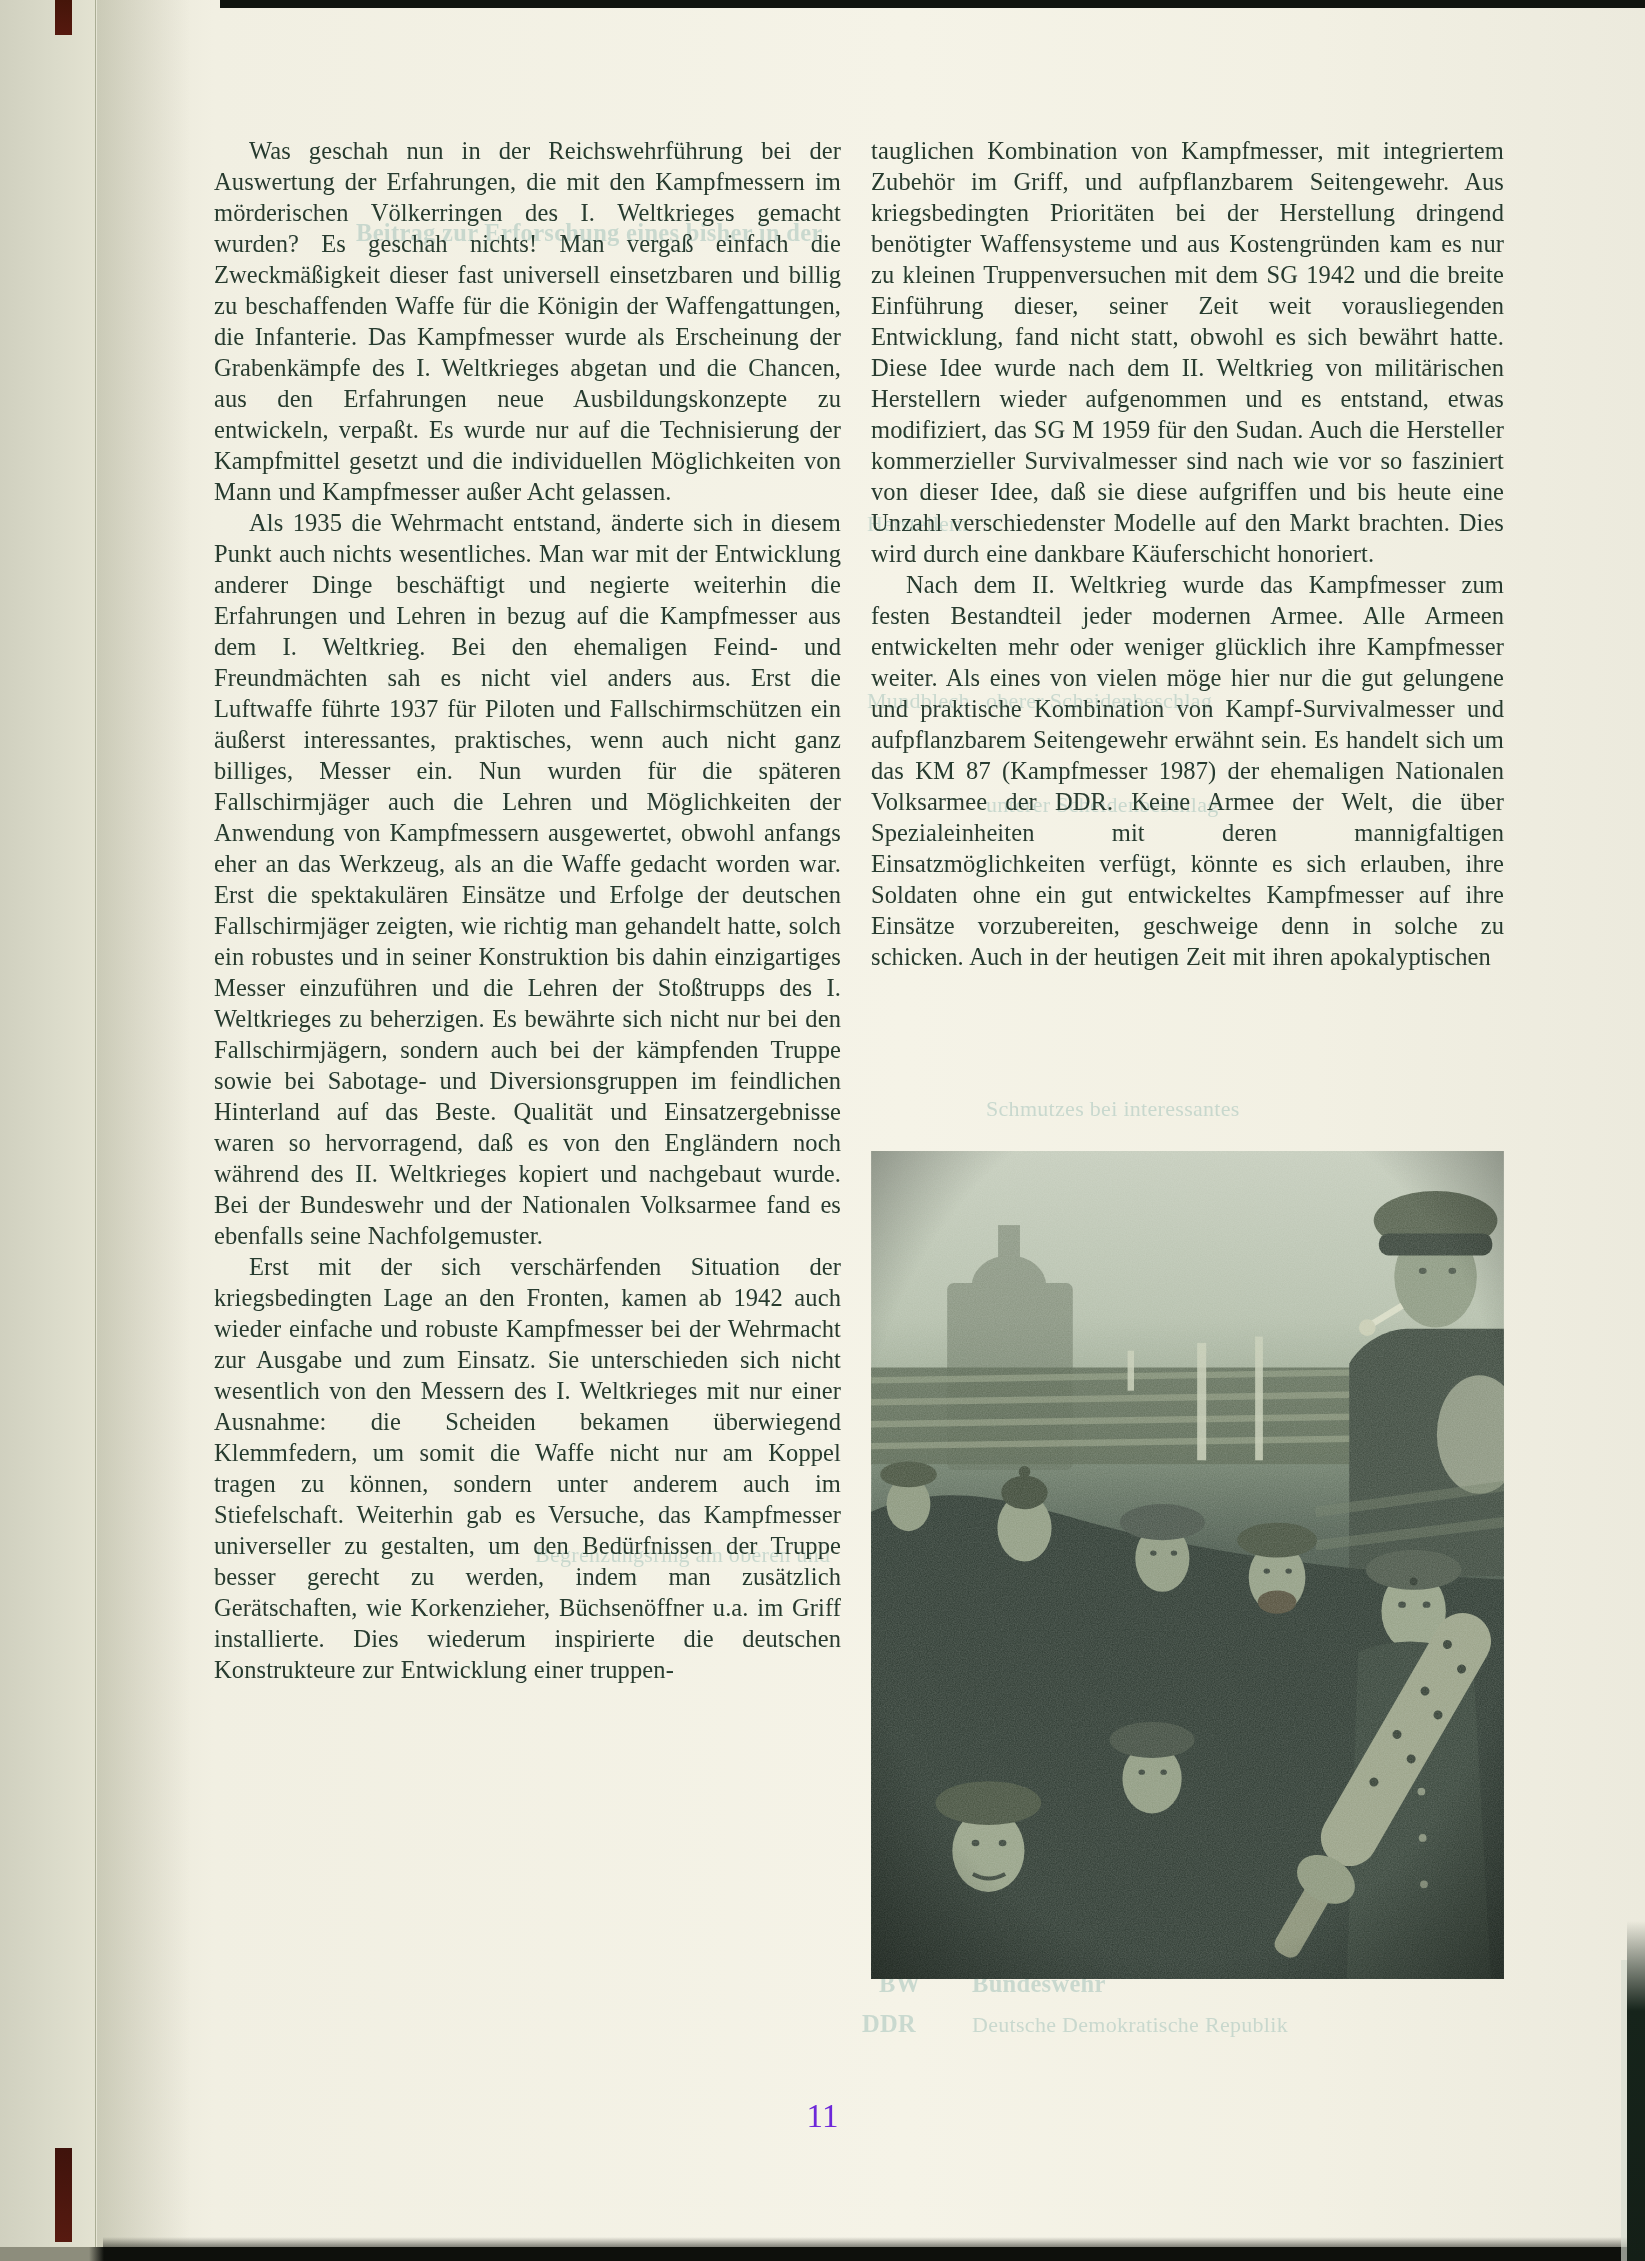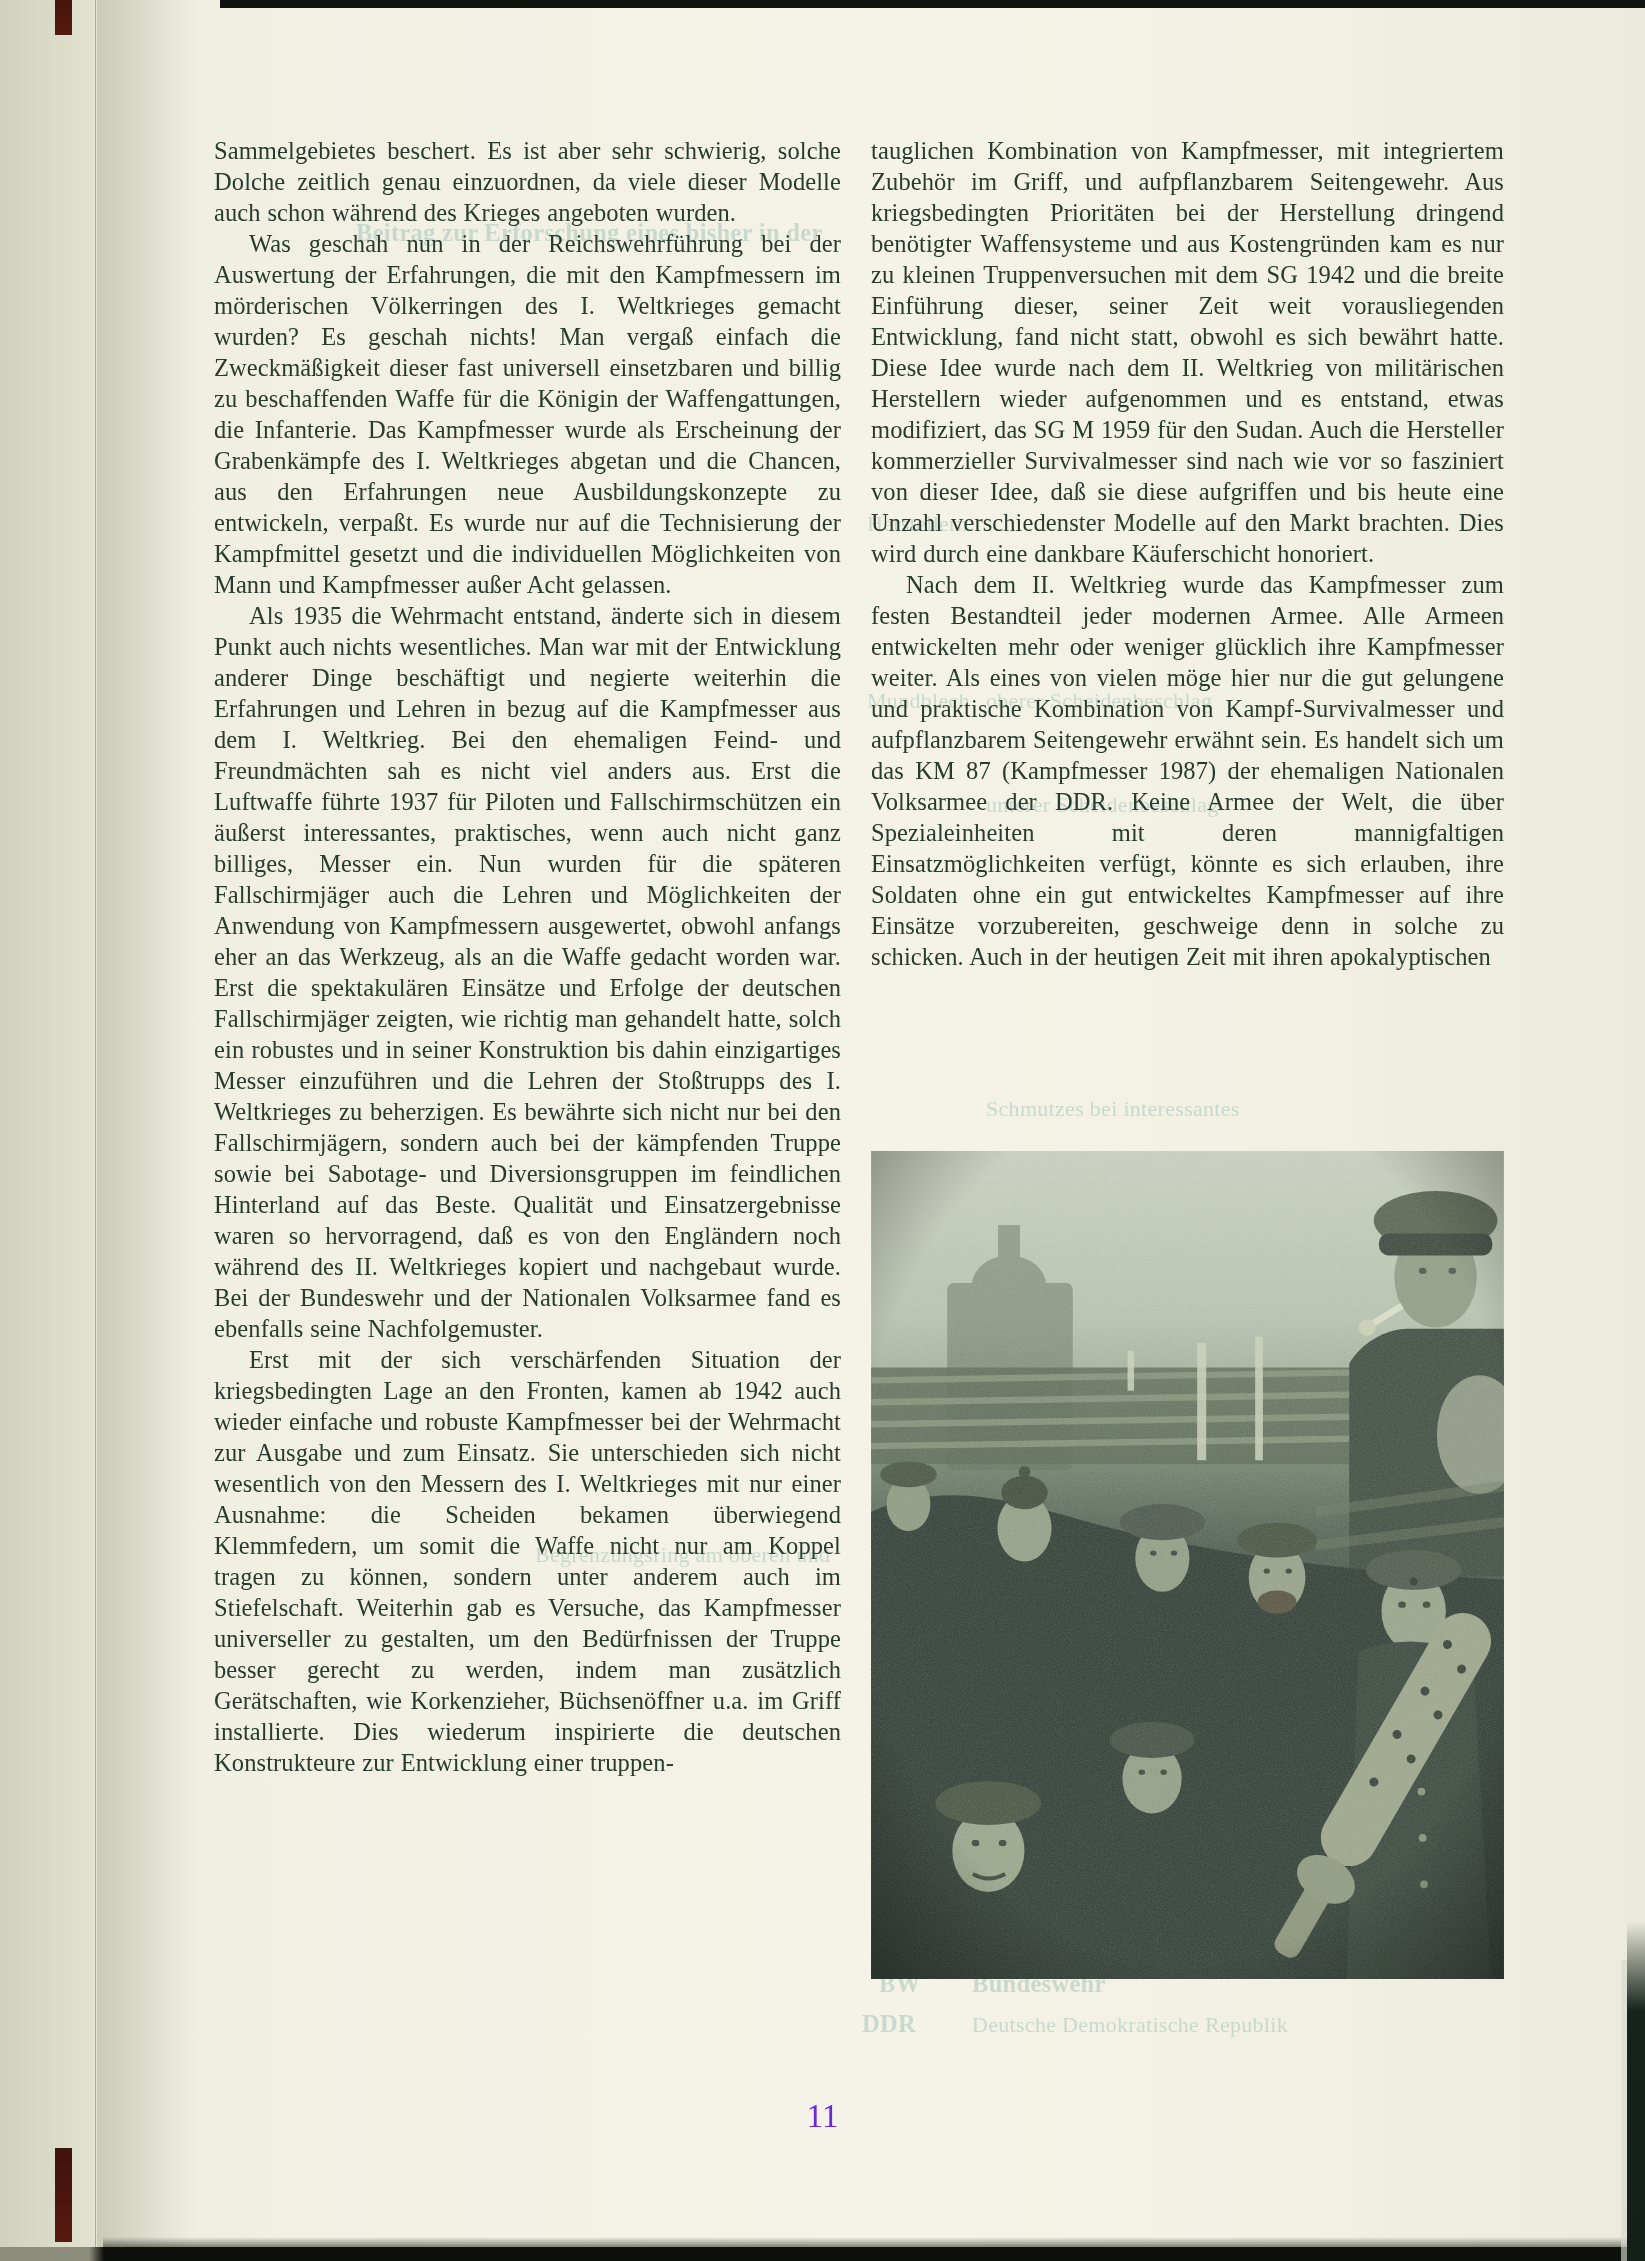--- a/index.html
+++ b/index.html
@@ -76,21 +76,20 @@
 <span class="ghost" style="left:986px;top:688px;">oberer Scheidenbeschlag</span>
 <span class="ghost" style="left:986px;top:792px;">unterer Scheidenbeschlag</span>
 <span class="ghost" style="left:986px;top:1096px;">Schmutzes bei interessantes</span>
 <span class="ghost" style="left:535px;top:1542px;text-align:right;">Begrenzungsring am oberen und</span>
 <span class="ghost b" style="left:879px;top:1970px;">BW</span>
 <span class="ghost b" style="left:972px;top:1970px;">Bundeswehr</span>
 <span class="ghost b" style="left:862px;top:2010px;">DDR</span>
 <span class="ghost" style="left:972px;top:2012px;">Deutsche Demokratische Republik</span>
 
 <div class="col" id="col-left">
-  <p>Sammelgebietes beschert. Es ist aber sehr schwierig, solche Dolche zeitlich genau einzuordnen, da viele dieser Modelle auch schon während des Krieges angeboten wurden.</p>
   <p class="indent">Was geschah nun in der Reichswehrführung bei der Auswertung der Erfahrungen, die mit den Kampfmessern im mörderischen Völkerringen des I. Weltkrieges gemacht wurden? Es geschah nichts! Man vergaß einfach die Zweckmäßigkeit dieser fast universell einsetzbaren und billig zu beschaffenden Waffe für die Königin der Waffengattungen, die Infanterie. Das Kampfmesser wurde als Erscheinung der Grabenkämpfe des I. Weltkrieges abgetan und die Chancen, aus den Erfahrungen neue Ausbildungskonzepte zu entwickeln, verpaßt. Es wurde nur auf die Technisierung der Kampfmittel gesetzt und die individuellen Möglichkeiten von Mann und Kampfmesser außer Acht gelassen.</p>
   <p class="indent">Als 1935 die Wehrmacht entstand, änderte sich in diesem Punkt auch nichts wesentliches. Man war mit der Entwicklung anderer Dinge beschäftigt und negierte weiterhin die Erfahrungen und Lehren in bezug auf die Kampfmesser aus dem I. Weltkrieg. Bei den ehemaligen Feind- und Freundmächten sah es nicht viel anders aus. Erst die Luftwaffe führte 1937 für Piloten und Fallschirmschützen ein äußerst interessantes, praktisches, wenn auch nicht ganz billiges, Messer ein. Nun wurden für die späteren Fallschirmjäger auch die Lehren und Möglichkeiten der Anwendung von Kampfmessern ausgewertet, obwohl anfangs eher an das Werkzeug, als an die Waffe gedacht worden war. Erst die spektakulären Einsätze und Erfolge der deutschen Fallschirmjäger zeigten, wie richtig man gehandelt hatte, solch ein robustes und in seiner Konstruktion bis dahin einzigartiges Messer einzuführen und die Lehren der Stoßtrupps des I. Weltkrieges zu beherzigen. Es bewährte sich nicht nur bei den Fallschirmjägern, sondern auch bei der kämpfenden Truppe sowie bei Sabotage- und Diversionsgruppen im feindlichen Hinterland auf das Beste. Qualität und Einsatzergebnisse waren so hervorragend, daß es von den Engländern noch während des II. Weltkrieges kopiert und nachgebaut wurde. Bei der Bundeswehr und der Nationalen Volksarmee fand es ebenfalls seine Nachfolgemuster.</p>
   <p class="indent">Erst mit der sich verschärfenden Situation der kriegsbedingten Lage an den Fronten, kamen ab 1942 auch wieder einfache und robuste Kampfmesser bei der Wehrmacht zur Ausgabe und zum Einsatz. Sie unterschieden sich nicht wesentlich von den Messern des I. Weltkrieges mit nur einer Ausnahme: die Scheiden bekamen überwiegend Klemmfedern, um somit die Waffe nicht nur am Koppel tragen zu können, sondern unter anderem auch im Stiefelschaft. Weiterhin gab es Versuche, das Kampfmesser universeller zu gestalten, um den Bedürfnissen der Truppe besser gerecht zu werden, indem man zusätzlich Gerätschaften, wie Korkenzieher, Büchsenöffner u.a. im Griff installierte. Dies wiederum inspirierte die deutschen Konstrukteure zur Entwicklung einer truppen-</p>
 </div>
 
 <div class="col" id="col-right">
   <p>tauglichen Kombination von Kampfmesser, mit integriertem Zubehör im Griff, und aufpflanzbarem Seitengewehr. Aus kriegsbedingten Prioritäten bei der Herstellung dringend benötigter Waffensysteme und aus Kostengründen kam es nur zu kleinen Truppenversuchen mit dem SG 1942 und die breite Einführung dieser, seiner Zeit weit vorausliegenden Entwicklung, fand nicht statt, obwohl es sich bewährt hatte. Diese Idee wurde nach dem II. Weltkrieg von militärischen Herstellern wieder aufgenommen und es entstand, etwas modifiziert, das SG M 1959 für den Sudan. Auch die Hersteller kommerzieller Survivalmesser sind nach wie vor so fasziniert von dieser Idee, daß sie diese aufgriffen und bis heute eine Unzahl verschiedenster Modelle auf den Markt brachten. Dies wird durch eine dankbare Käuferschicht honoriert.</p>
   <p class="indent">Nach dem II. Weltkrieg wurde das Kampfmesser zum festen Bestandteil jeder modernen Armee. Alle Armeen entwickelten mehr oder weniger glücklich ihre Kampfmesser weiter. Als eines von vielen möge hier nur die gut gelungene und praktische Kombination von Kampf-Survivalmesser und aufpflanzbarem Seitengewehr erwähnt sein. Es handelt sich um das KM 87 (Kampfmesser 1987) der ehemaligen Nationalen Volksarmee der DDR. Keine Armee der Welt, die über Spezialeinheiten mit deren mannigfaltigen Einsatzmöglichkeiten verfügt, könnte es sich erlauben, ihre Soldaten ohne ein gut entwickeltes Kampfmesser auf ihre Einsätze vorzubereiten, geschweige denn in solche zu schicken. Auch in der heutigen Zeit mit ihren apokalyptischen</p>
 </div>
 

